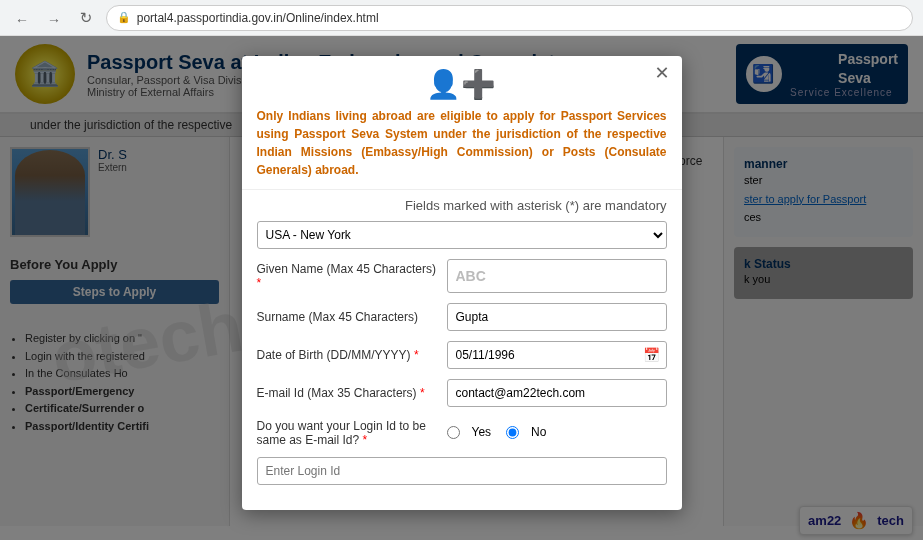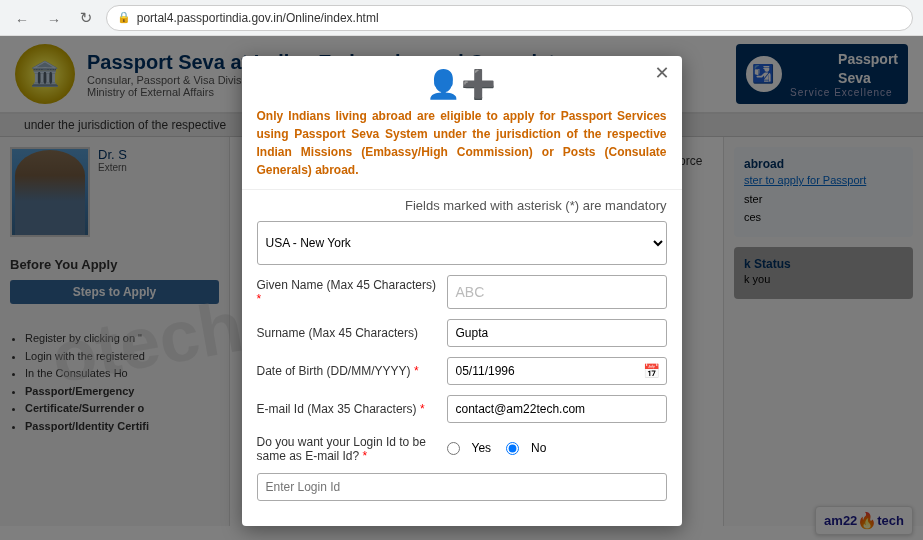--- a/index.html
+++ b/index.html
@@ -100,21 +100,21 @@
       width: 36px; height: 36px;
       display: flex; align-items: center; justify-content: center;
       font-size: 18px;
     }
     .badge-text { font-size: 14px; font-weight: bold; line-height: 1.3; margin-left: 48px; }
     .badge-sub { font-size: 10px; color: #aac; letter-spacing: 1px; }
 
     
     .nav-bar {
       background: #e8e8e8;
-      padding: 4px 24px;
+      padding: 4px 30px;
       font-size: 12px;
       color: #333;
       border-bottom: 1px solid #ccc;
     }
 
     
     .main-area {
       display: flex;
       height: calc(100% - 115px);
       overflow: hidden;
@@ -248,21 +248,21 @@
     .am22-badge {
       position: absolute;
       bottom: 5px;
       right: 10px;
       background: white;
       border: 1px solid #ddd;
       border-radius: 4px;
       padding: 4px 8px;
       display: flex;
       align-items: center;
-      gap: 0;
+      gap: 8px;
       font-size: 13px;
       font-weight: bold;
       z-index: 10;
       box-shadow: 0 1px 4px rgba(0,0,0,0.2);
     }
     .am22-text { color: #1a1a8c; }
     .am22-icon { color: #e85c00; font-size: 16px; }
 
     
     .modal-overlay {
@@ -347,21 +347,21 @@
       height: 28px;
       border: 1px solid #aaa;
       border-radius: 3px;
       padding: 0 8px;
       font-size: 12px;
       background: #fff;
     }
 
     .form-select {
       flex: 1;
-      height: 44px;
+      height: 28px;
       border: 1px solid #aaa;
       border-radius: 3px;
       padding: 0 4px;
       font-size: 12px;
       background: white;
       appearance: auto;
     }
 
     .input-with-icon {
       flex: 1;
@@ -389,21 +389,21 @@
       flex: 1;
       height: 28px;
       border: 1px solid #aaa;
       border-radius: 3px;
       background: #fff;
       display: flex;
       align-items: center;
       padding: 16px 8px;
       color: #bbb;
       font-size: 14px;
-      font-weight: normal;
+      font-weight: bold;
     }
 
     .radio-group {
       flex: 1;
       display: flex;
       gap: 15px;
       font-size: 12px;
       align-items: center;
     }
     .radio-group label {
@@ -485,24 +485,24 @@
         </ul>
       </div>
     </div>
 
     <div class="right-panel">
       <div class="right-content">to citizens in a timely, reliable manner and in a streamlined processes and d workforce</div>
     </div>
 
     <div class="right-col">
       <div class="registration-box">
-        <div class="reg-title">abroad</div>
+        <div class="reg-title">manner</div>
         <div class="reg-items">
+          <div>ster</div>
           <div><a class="reg-link">ster to apply for Passport</a></div>
-          <div>ster</div>
           <div>ces</div>
         </div>
       </div>
       <div class="status-box">
         <div class="status-title">k Status</div>
         <div class="status-text">k you</div>
       </div>
     </div>
 
   </div>

